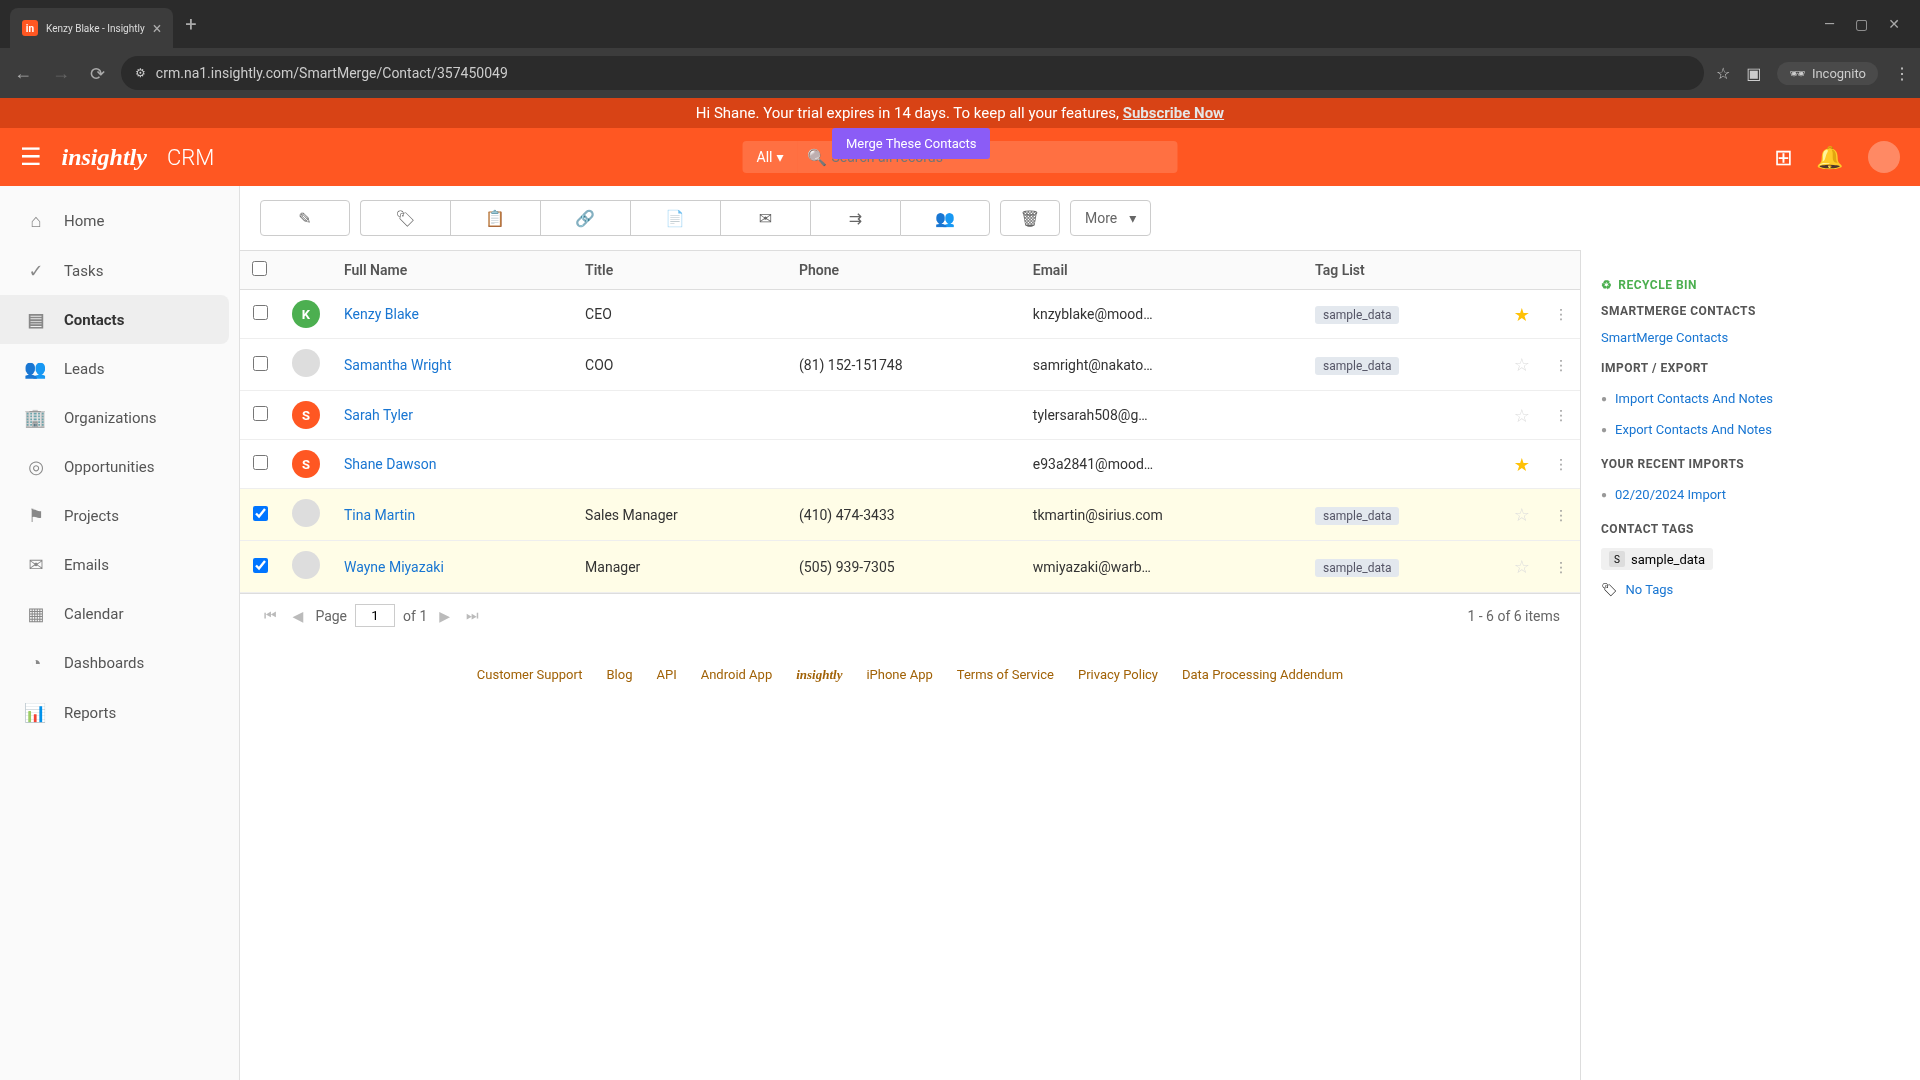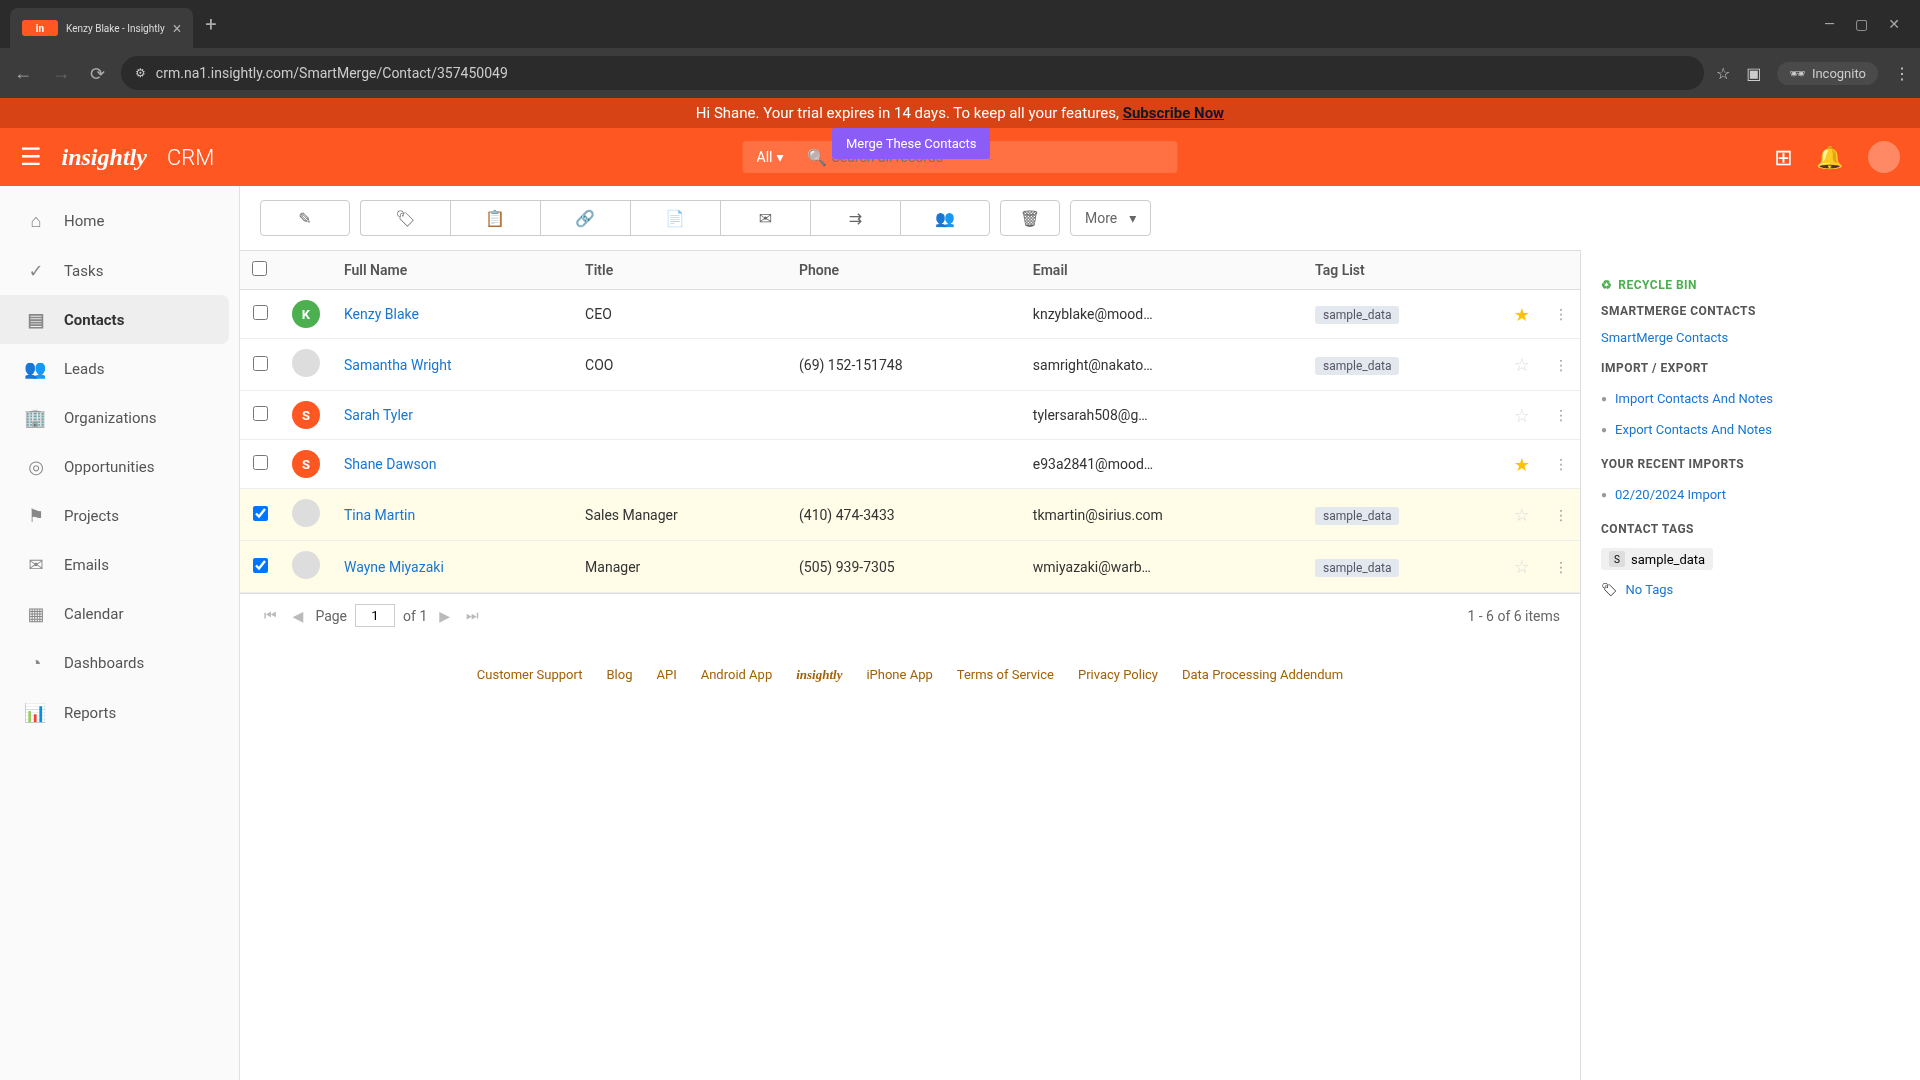--- a/index.html
+++ b/index.html
@@ -1,38 +1,38 @@
 <!DOCTYPE html>
 <html><head>
 <meta charset="utf-8">
 <style>
 * { margin: 0; padding: 0; box-sizing: border-box; font-family: -apple-system, BlinkMacSystemFont, "Segoe UI", Roboto, sans-serif; }
 body { background: #f5f5f5; width: 1920px; height: 1080px; overflow: hidden; }
 
 
 .browser-chrome { background: #2b2b2b; height: 48px; display: flex; align-items: center; }
 .tab { background: #3c3c3c; height: 40px; margin-top: 8px; margin-left: 10px; border-radius: 8px 8px 0 0; display: flex; align-items: center; padding: 0 12px; gap: 8px; }
-.tab-favicon { width: 36px; height: 16px; background: #ff5722; border-radius: 3px; display: flex; align-items: center; justify-content: center; color: white; font-size: 10px; font-weight: bold; }
+.tab-favicon { width: 16px; height: 16px; background: #ff5722; border-radius: 3px; display: flex; align-items: center; justify-content: center; color: white; font-size: 10px; font-weight: bold; }
 .tab-title { color: #ddd; font-size: 10px; }
 .tab-close { color: #aaa; cursor: pointer; font-size: 16px; }
 .new-tab { color: #aaa; margin-left: 12px; font-size: 20px; cursor: pointer; }
 .window-controls { margin-left: auto; display: flex; gap: 20px; padding-right: 20px; color: #aaa; }
 .window-controls span { cursor: pointer; font-size: 14px; }
 
 .browser-nav { background: #3c3c3c; height: 50px; display: flex; align-items: center; padding: 0 10px; gap: 12px; }
 .nav-btn { color: #aaa; font-size: 18px; cursor: pointer; padding: 4px; }
 .nav-btn.disabled { color: #666; }
 .address-bar { flex: 1; background: #2b2b2b; border-radius: 20px; height: 34px; display: flex; align-items: center; padding: 0 14px; color: #ccc; font-size: 14px; gap: 10px; }
 .address-bar .lock { font-size: 12px; }
 .nav-right { display: flex; gap: 16px; align-items: center; color: #ccc; }
 .incognito-badge { background: #4a4a4a; border-radius: 16px; padding: 4px 12px; display: flex; align-items: center; gap: 6px; font-size: 13px; }
 
 
 .trial-banner { background: #d84315; color: white; text-align: center; padding: 6px; font-size: 15px; }
-.trial-banner a { color: #0f172a; font-weight: bold; text-decoration: underline; }
+.trial-banner a { color: #e5e5e5; font-weight: bold; text-decoration: underline; }
 
 
 .app-header { background: #ff5722; height: 58px; display: flex; align-items: center; padding: 0 20px; gap: 20px; position: relative; }
 .hamburger { color: white; font-size: 24px; cursor: pointer; }
 .logo { color: white; font-size: 24px; font-style: italic; font-weight: bold; font-family: cursive; }
 .app-name { color: white; font-size: 22px; font-weight: 300; }
 .search-container { margin-left: auto; margin-right: auto; display: flex; position: absolute; left: 50%; transform: translateX(-50%); }
 .search-scope { background: rgba(255,255,255,0.15); color: white; padding: 8px 14px; border-radius: 4px 0 0 4px; font-size: 14px; display: flex; align-items: center; gap: 4px; }
 .search-input { background: rgba(255,255,255,0.15); border: none; color: white; padding: 8px 14px 8px 34px; width: 380px; border-radius: 0 4px 4px 0; font-size: 14px; position: relative; }
 .search-wrap { position: relative; }
@@ -262,21 +262,21 @@
     <td>knzyblake@mood…</td>
     <td><span class="tag-chip">sample_data</span></td>
     <td><span class="star ">★</span></td>
     <td><span class="row-menu">⋮</span></td>
   </tr>
               <tr>
     <td class="checkbox-cell"><input type="checkbox" style=""></td>
     <td class="avatar-cell"><span class="row-avatar photo"></span></td>
     <td><a class="name-link">Samantha Wright</a></td>
     <td>COO</td>
-    <td>(69) 152-151748</td>
+    <td>(81) 152-151748</td>
     <td>samright@nakato…</td>
     <td><span class="tag-chip">sample_data</span></td>
     <td><span class="star empty">☆</span></td>
     <td><span class="row-menu">⋮</span></td>
   </tr>
               <tr>
     <td class="checkbox-cell"><input type="checkbox" style=""></td>
     <td class="avatar-cell"><span class="row-avatar orange">S</span></td>
     <td><a class="name-link">Sarah Tyler</a></td>
     <td></td>

